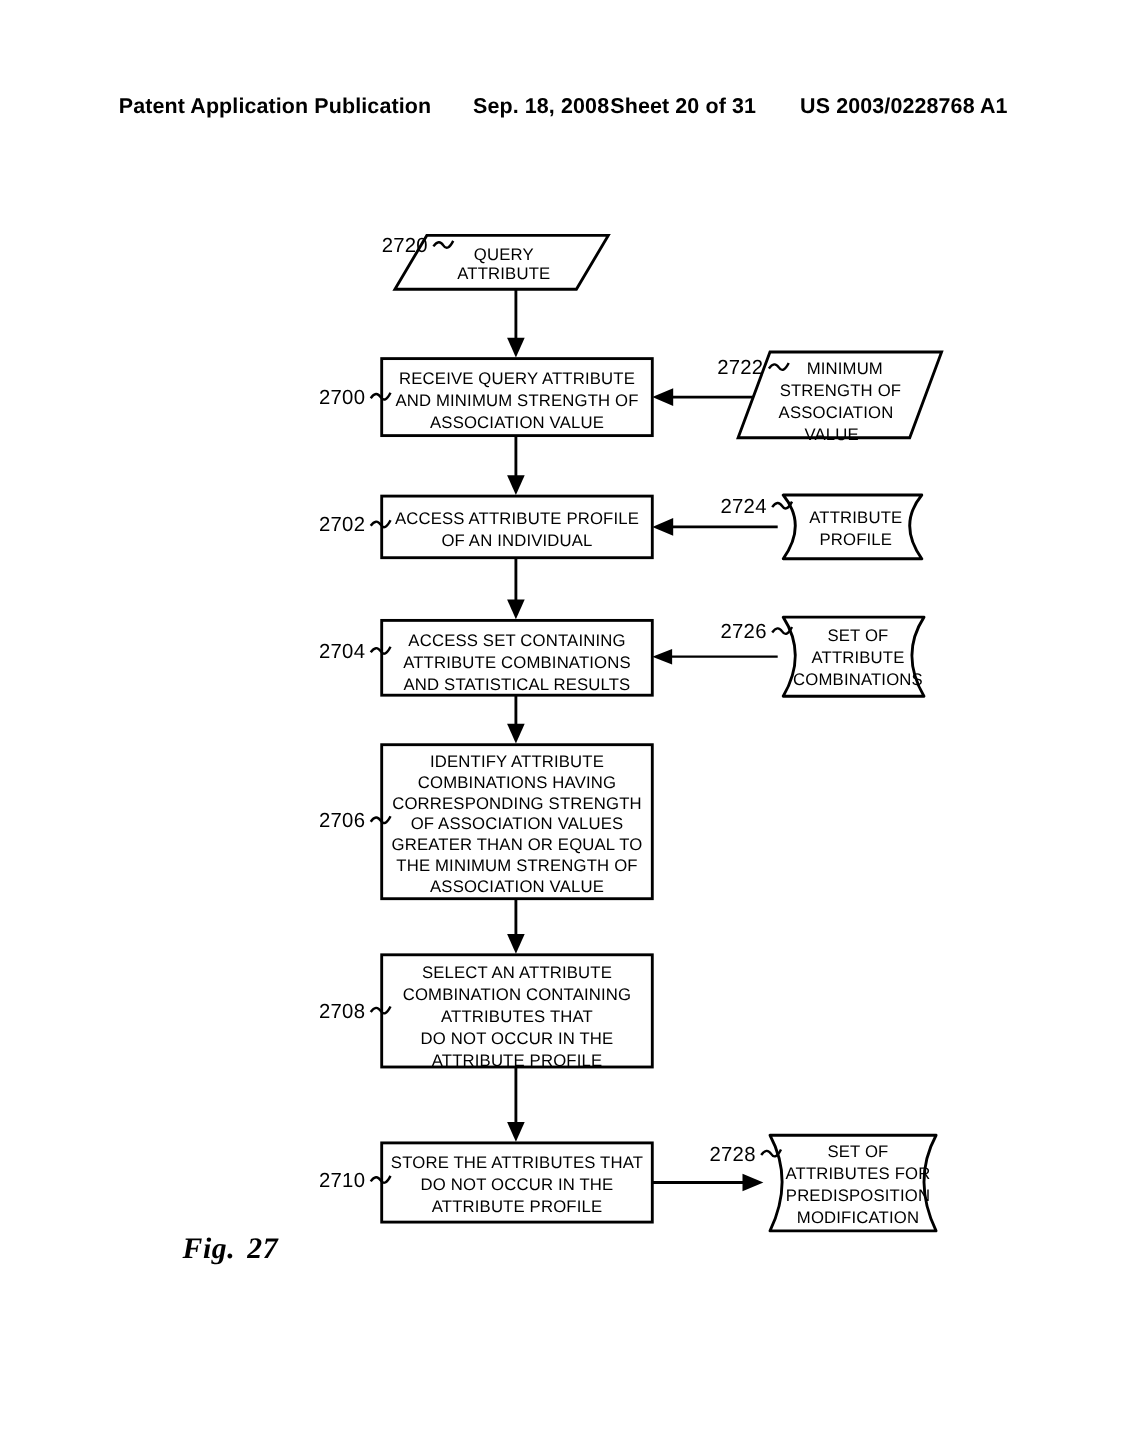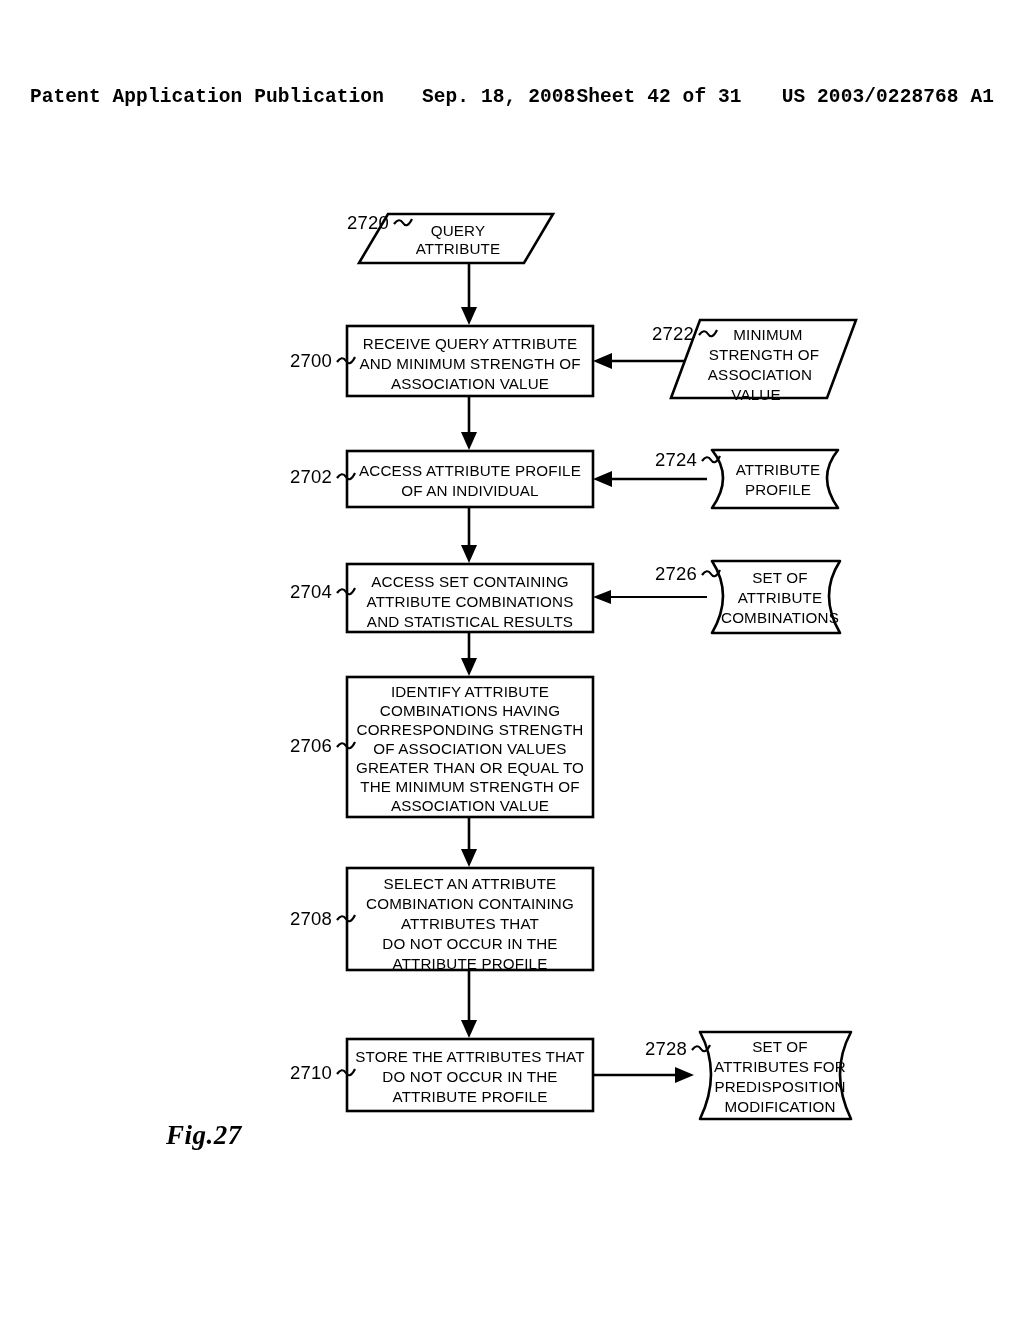--- a/index.html
+++ b/index.html
@@ -20,21 +20,21 @@
   
   .page-header {
     position: absolute;
     top: 86px;
     left: 0;
     width: 1024px;
     height: 30px;
     display: flex;
     align-items: baseline;
     justify-content: center;
-    font-family: Liberation Mono, monospace;
+    font-family: Liberation Sans, sans-serif;
     font-weight: bold;
     font-size: 19.5px;
     letter-spacing: 0.1px;
     white-space: nowrap;
   }
   .hdr-pub     { margin-right: 38px; }
   .hdr-date    { margin-right: 1px; }
   .hdr-sheet   { margin-right: 40px; }
   .hdr-patno   { }
 
@@ -43,21 +43,21 @@
     position: absolute;
     left: 166px;
     top: 1120px;
     font-family: "Liberation Serif", serif;
     font-weight: bold;
     font-style: italic;
     font-size: 27px;
     letter-spacing: 0.5px;
     white-space: nowrap;
   }
-  .fig-caption .fig-num { margin-left: 0; }
+  .fig-caption .fig-num { margin-left: 11px; }
 
   
   #diagram {
     position: absolute;
     left: 0;
     top: 0;
   }
   .flow-shape {
     fill: #ffffff;
     stroke: #000000;
@@ -97,21 +97,21 @@
     text-anchor: end;
     letter-spacing: 0.2px;
   }
 </style>
 </head>
 <body>
 
 <div class="page-header">
   <span class="hdr-pub">Patent Application Publication</span>
   <span class="hdr-date">Sep. 18, 2008</span>
-  <span class="hdr-sheet">Sheet 42 of 31</span>
+  <span class="hdr-sheet">Sheet 20 of 31</span>
   <span class="hdr-patno">US 2003/0228768 A1</span>
 </div>
 
 <svg id="diagram" width="1024" height="1320" viewBox="0 0 1024 1320">
 
   <g>
     <polygon class="flow-shape" points="388,214 553,214 524,263 359,263"></polygon>
     <text class="box-text" x="458" y="236">QUERY</text>
     <text class="box-text" x="458" y="254">ATTRIBUTE</text>
   </g>

